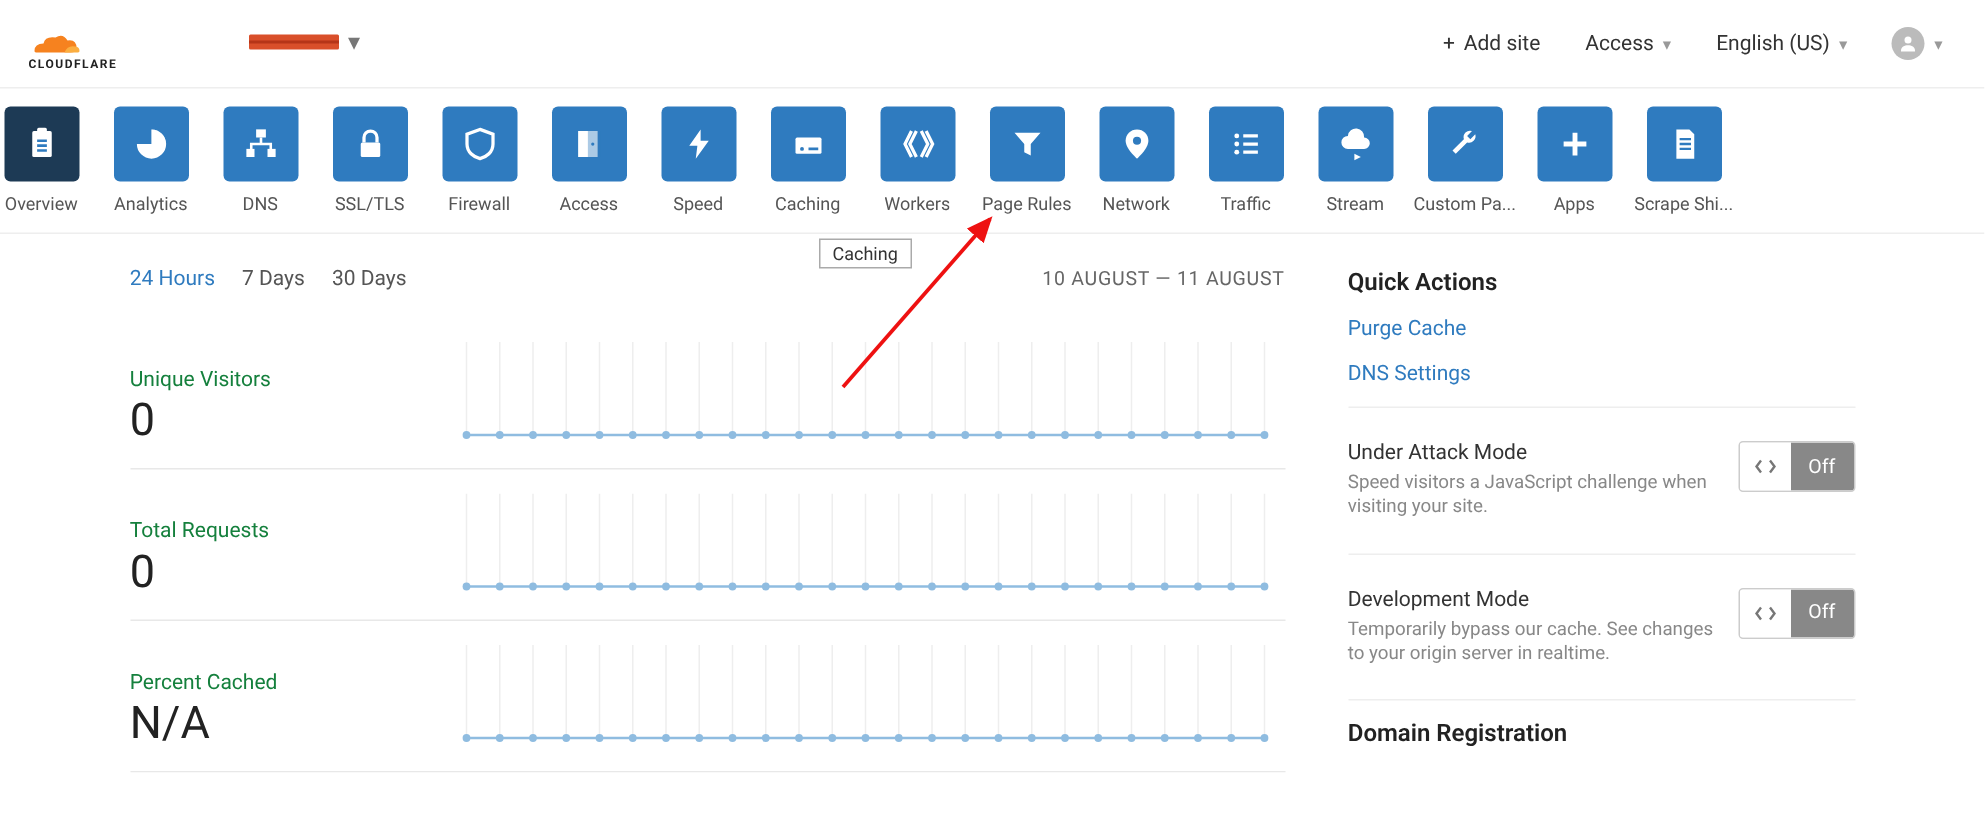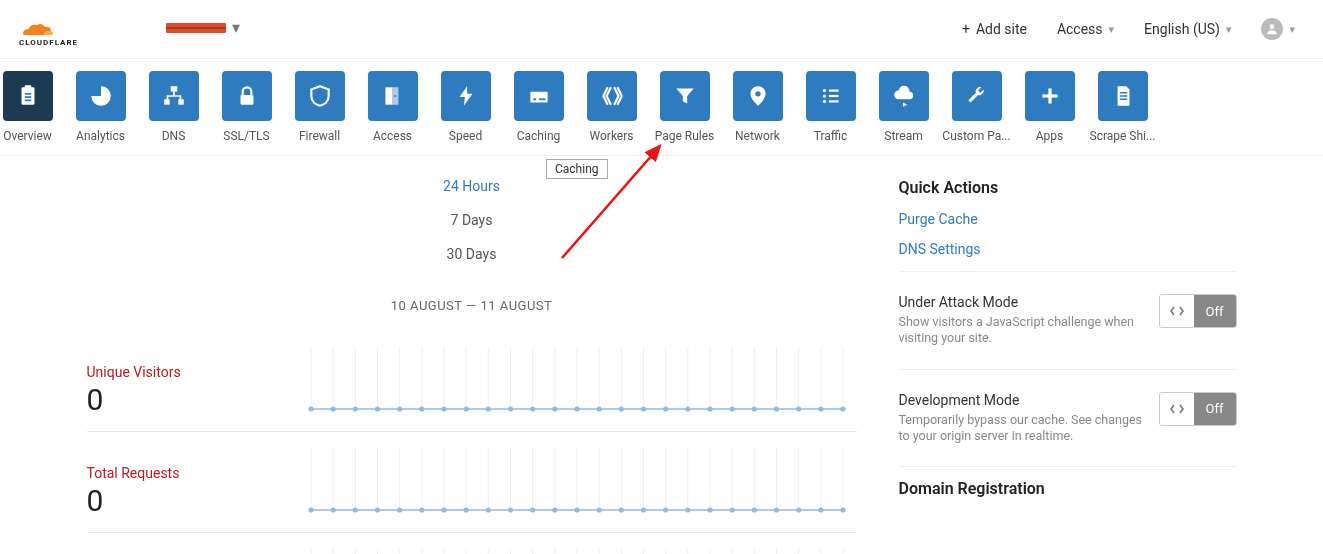--- a/index.html
+++ b/index.html
@@ -27,27 +27,27 @@
   .nav-label { font-size:12px; color:#555; margin-top:8px; margin-bottom:12px; white-space:nowrap; max-width:70px; overflow:hidden; text-overflow:ellipsis;}
   .tooltip {
     position:absolute; top:88px; left:35px; background:#fff; border:1px solid #aaa; font-size:12px; padding:2px 8px; color:#333; z-index:5;
   }
   .arrow {
     position:absolute; top:140px; left:560px; width:120px; height:120px; pointer-events:none; z-index:4;
   }
   .body { display:flex; max-width:1150px; margin:0 auto; padding:22px 0 0 0;}
   .main { flex:1; padding:0 30px 0 0;}
   .side { width:350px; padding-left:12px;}
-  .range-row { display:flex; align-items:center; gap:18px; margin-bottom:18px; font-size:14px;flex-direction:column;}
+  .range-row { display:flex; align-items:center; gap:18px; margin-bottom:18px; font-size:14px;}
   .range-row .tab { color:#555; cursor:pointer;}
   .range-row .tab.active { color:#2f7bbf;}
   .range-row .spacer2 { flex:1;}
   .range-row .date { color:#666; font-size:13px; letter-spacing:0.5px;}
   .metric { border-bottom:1px solid #e8e8e8; padding:10px 0 14px 0;}
-  .metric-label { color:#b91c1c; font-size:14px; margin-bottom:2px;}
+  .metric-label { color:#15803d; font-size:14px; margin-bottom:2px;}
   .metric-value { font-size:30px; font-weight:400; color:#222;}
   .metric-row { display:flex; align-items:flex-end; gap:20px;}
   .metric-left { width:190px;}
   .spark { flex:1; height:70px; position:relative; margin-top:6px;}
   .side h3 { font-size:16px; font-weight:600; margin:0 0 14px 0; color:#222;}
   .side-link { color:#2f7bbf; font-size:14px; margin-bottom:14px; display:block; cursor:pointer;}
   .side-sep { border-top:1px solid #eee; margin:12px 0;}
   .toggle-block { display:flex; align-items:flex-start; gap:16px; padding:10px 0;}
   .toggle-text { flex:1;}
   .toggle-title { font-size:14px; color:#333; margin-bottom:4px;}
@@ -487,21 +487,21 @@
 
   <div class="side">
     <h3>Quick Actions</h3>
     <a class="side-link">Purge Cache</a>
     <a class="side-link">DNS Settings</a>
     <div class="side-sep"></div>
 
     <div class="toggle-block">
       <div class="toggle-text">
         <div class="toggle-title">Under Attack Mode</div>
-        <div class="toggle-desc">Show visitors a JavaScript challenge when visiting your site.</div>
+        <div class="toggle-desc">Speed visitors a JavaScript challenge when visiting your site.</div>
       </div>
       <div class="toggle">
         <div class="tside">
           <svg width="14" height="10" viewBox="0 0 14 10">
               <path d="M4 1 L1 5 L4 9 M10 1 L13 5 L10 9" stroke="#777" stroke-width="1.6" fill="none"></path>
             </svg>
         </div>
         <div class="tstate">Off</div>
       </div>
     </div>

